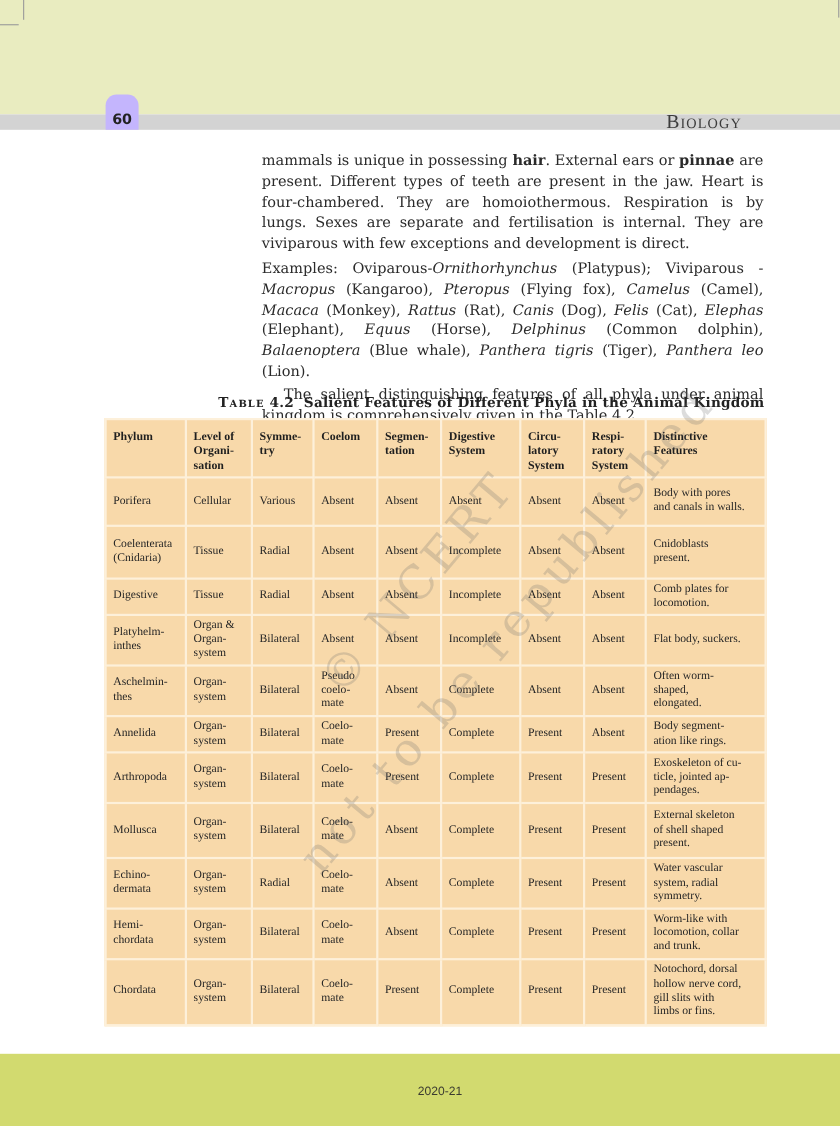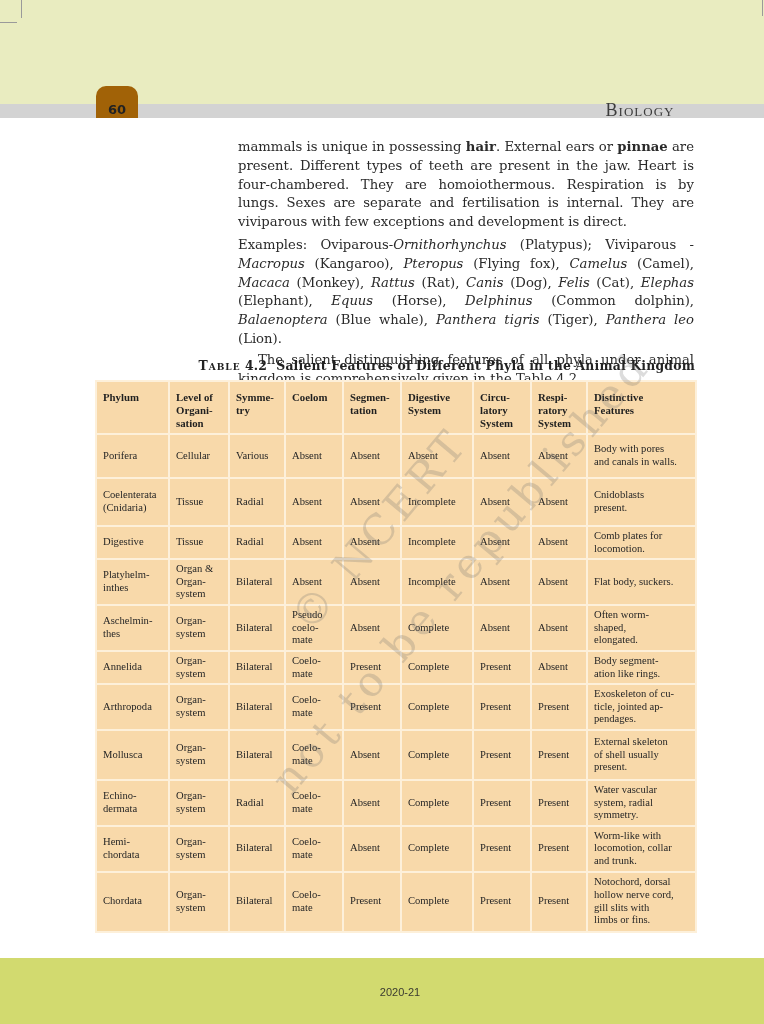--- a/index.html
+++ b/index.html
@@ -18,22 +18,22 @@
     position:relative;
     width:764px;height:1024px;
     background:var(--page-bg);
     font-family:"DejaVu Serif", serif;
     color:var(--text);
     overflow:hidden;
   }
   .top-band{position:absolute;left:0;top:0;width:764px;height:104px;background:var(--top-band);}
   .header-strip{position:absolute;left:0;top:104px;width:764px;height:14px;background:var(--header-strip);}
   .page-tab{
-    position:absolute;left:96px;top:86px;width:42px;height:32px;
-    background:#a16207;border-radius:10px 10px 0 0;
+    position:absolute;left:96px;top:86px;width:30px;height:32px;
+    background:#c4b5fd;border-radius:10px 10px 0 0;
     display:flex;align-items:flex-end;justify-content:center;
     font-family:"DejaVu Sans", sans-serif;font-weight:bold;font-size:13px;
     padding-bottom:1px;z-index:3;color:#222;
   }
   .biology-label{
     position:absolute;left:590px;top:102px;width:100px;height:16px;
     text-align:center;font-family:"Liberation Serif", serif;
     font-variant:small-caps;font-size:18px;letter-spacing:1px;
     color:#3c3c3c;line-height:16px;z-index:3;
   }
@@ -270,21 +270,21 @@
           <td>Organ-
 system</td>
           <td>Bilateral</td>
           <td>Coelo-
 mate</td>
           <td>Absent</td>
           <td>Complete</td>
           <td>Present</td>
           <td>Present</td>
           <td>External skeleton
-of shell usually
+of shell shaped
 present.</td>
         </tr>
         <tr>
           <td>Echino-
 dermata</td>
           <td>Organ-
 system</td>
           <td>Radial</td>
           <td>Coelo-
 mate</td>

